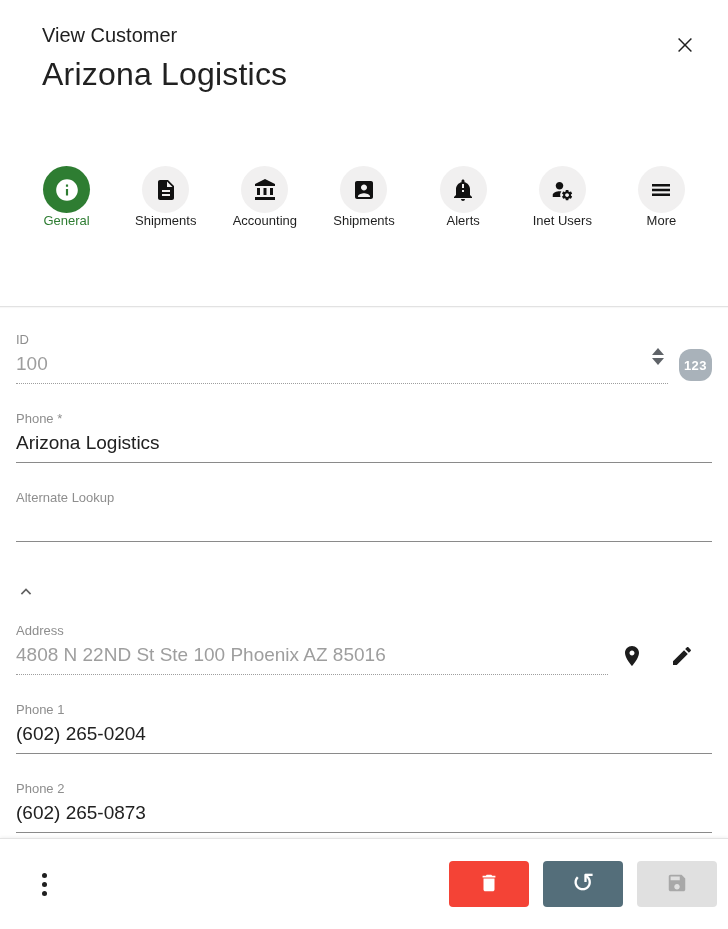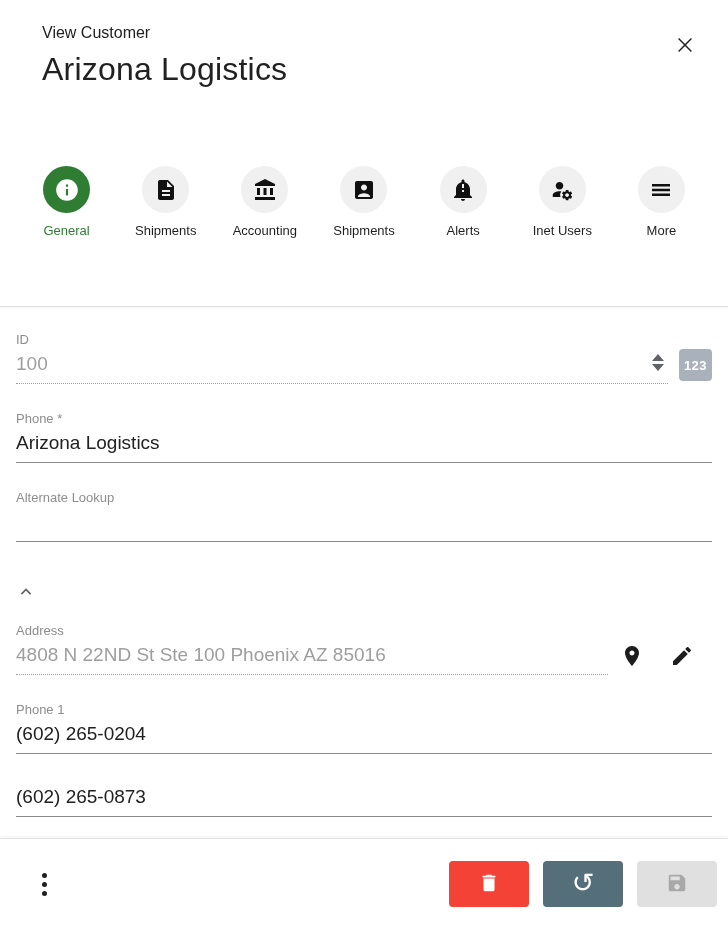--- a/index.html
+++ b/index.html
@@ -1,48 +1,48 @@
 <!DOCTYPE html>
 <html><head>
 <meta charset="utf-8">
 <style>
   * { margin:0; padding:0; box-sizing:border-box; }
   html,body { width:728px; height:929px; background:#fff; font-family:"Liberation Sans", sans-serif; color:#212121; overflow:hidden; }
   .dialog { display:flex; flex-direction:column; height:929px; width:728px; background:#fff; }
 
   
   .hdr { height:150px; padding:24px 24px 0 42px; display:flex; justify-content:space-between; align-items:flex-start; }
-  .hdr-sub { font-size:16px; color:#212121; }
+  .hdr-sub { font-size:20px; color:#212121; }
   .hdr-title { font-size:32px; font-weight:500; margin-top:9px; letter-spacing:.2px; }
   .close-btn { background:none; border:none; cursor:pointer; padding:8px; margin-top:2px; }
 
   
   .tabs { height:124px; display:flex; padding:16px 17px 0; }
   .tab { width:100px; display:flex; flex-direction:column; align-items:center; cursor:pointer; background:none; border:none; font-family:inherit; }
   .tab-circle { width:47px; height:47px; border-radius:50%; background:#f1f0f0; display:flex; align-items:center; justify-content:center; }
   .tab-circle svg { fill:#111; }
-  .tab-label { margin-top:10px; font-size:13px; color:#1f1f1f; }
+  .tab-label { font-size:13px; color:#1f1f1f; }
   .tab.active .tab-circle { background:#2e7d32; }
   .tab.active .tab-circle svg { fill:#fff; }
   .tab.active .tab-label { color:#2e7d32; }
 
   
   .main { flex:1; border-top:1px solid #e2e2e2; box-shadow: inset 0 2px 2px -2px rgba(0,0,0,.12); overflow:hidden; padding-top:25px;margin-top:32px; }
   .field { margin:0 16px 27px; }
   .field .flabel { display:block; font-size:13px; color:#8e8e8e; line-height:16px; }
   .frow { display:flex; align-items:center; }
-  .fline { flex:1; display:flex; align-items:center; border-bottom:1px solid #8a8a8a; }
+  .fline { flex:1; display:flex; border-bottom:1px solid #8a8a8a; }
   .finput { flex:1; border:none; outline:none; background:transparent; font-family:inherit; font-size:19px; color:#212121; padding:5px 0 8px; min-width:0; }
   .field.disabled .fline { border-bottom:1px dotted #9e9e9e; }
   .field.disabled .finput { color:#9e9e9e; }
 
   .spinner { display:flex; flex-direction:column; gap:3px; padding:0 4px 6px 4px; }
   .tri-up { width:0; height:0; border-left:6px solid transparent; border-right:6px solid transparent; border-bottom:7px solid #5f6368; }
   .tri-down { width:0; height:0; border-left:6px solid transparent; border-right:6px solid transparent; border-top:7px solid #5f6368; }
-  .badge-123 { width:33px; height:32px; margin-left:11px; margin-bottom:2px; border-radius:4px; background:#a9b2ba; color:#fff; font-size:13px; font-weight:bold; display:flex; align-items:center; justify-content:center; letter-spacing:.5px; }
+  .badge-123 { width:33px; height:32px; margin-left:11px; margin-bottom:2px; border-radius:12px; background:#a9b2ba; color:#fff; font-size:13px; font-weight:bold; display:flex; align-items:center; justify-content:center; letter-spacing:.5px; }
 
   .section-head { display:flex; align-items:center; justify-content:space-between; margin:40px 16px 18px; padding-right:24px; }
   .section-title { font-size:17px; font-weight:bold; color:#212121; }
   .collapse-btn { background:none; border:none; cursor:pointer; padding:0; }
 
   .addr-icons { display:flex; align-items:center; padding-right:18px; }
   .icon-btn { background:none; border:none; cursor:pointer; padding:0; display:flex; align-items:center; }
   .icon-btn.pin { margin-left:12px; }
   .icon-btn.pencil { margin-left:26px; }
 
@@ -210,20 +210,21 @@
     <div class="field">
       <label class="flabel">Phone 1</label>
       <div class="frow">
           <div class="fline">
         <input class="finput" value="(602) 265-0204" style="">
       </div>
         </div>
     </div>
 
     <div class="field">
+      <label class="flabel">Phone 2</label>
       <div class="frow">
           <div class="fline">
         <input class="finput" value="(602) 265-0873" style="">
       </div>
         </div>
     </div>
 
     <div class="field">
       <label class="flabel">Fax</label>
 

